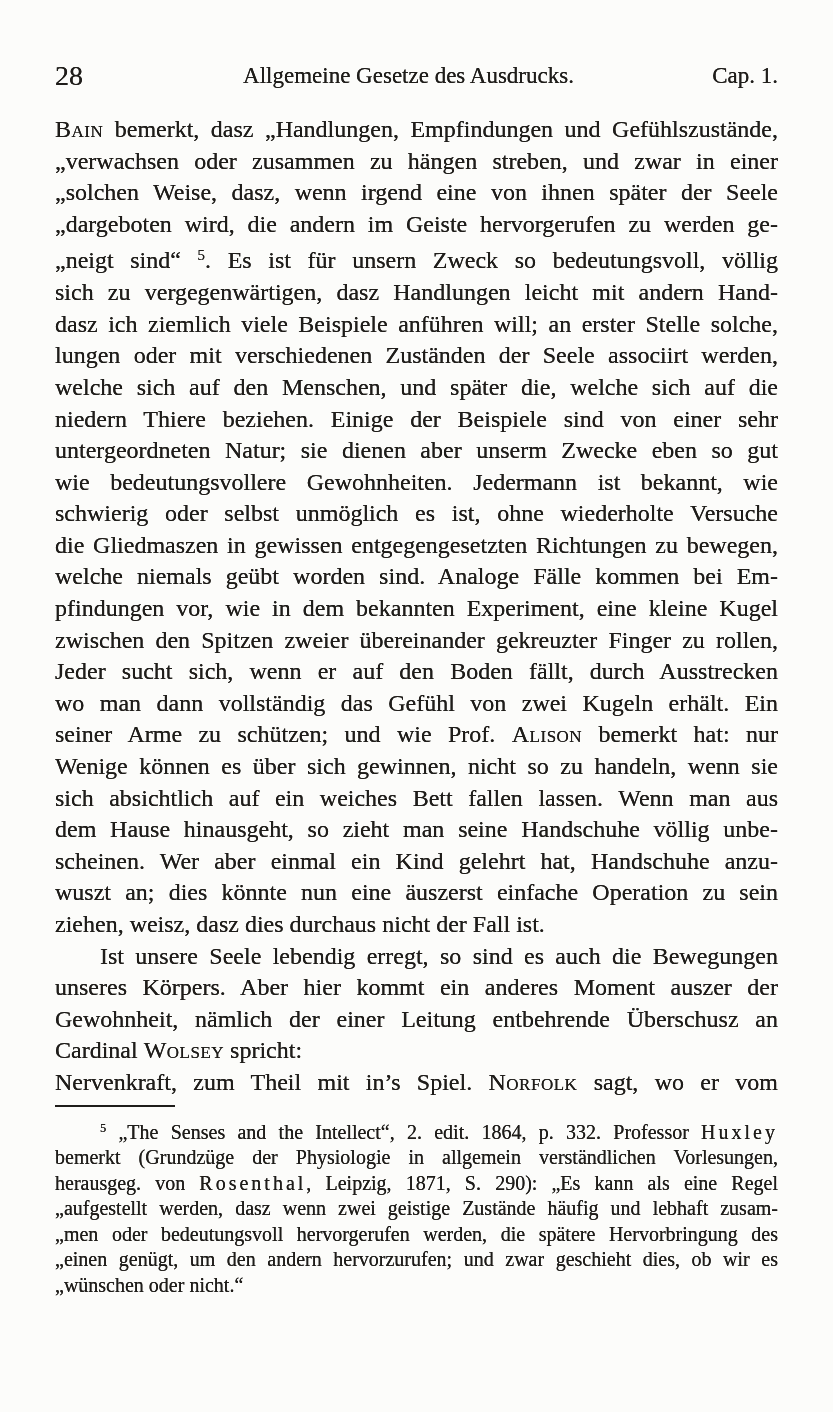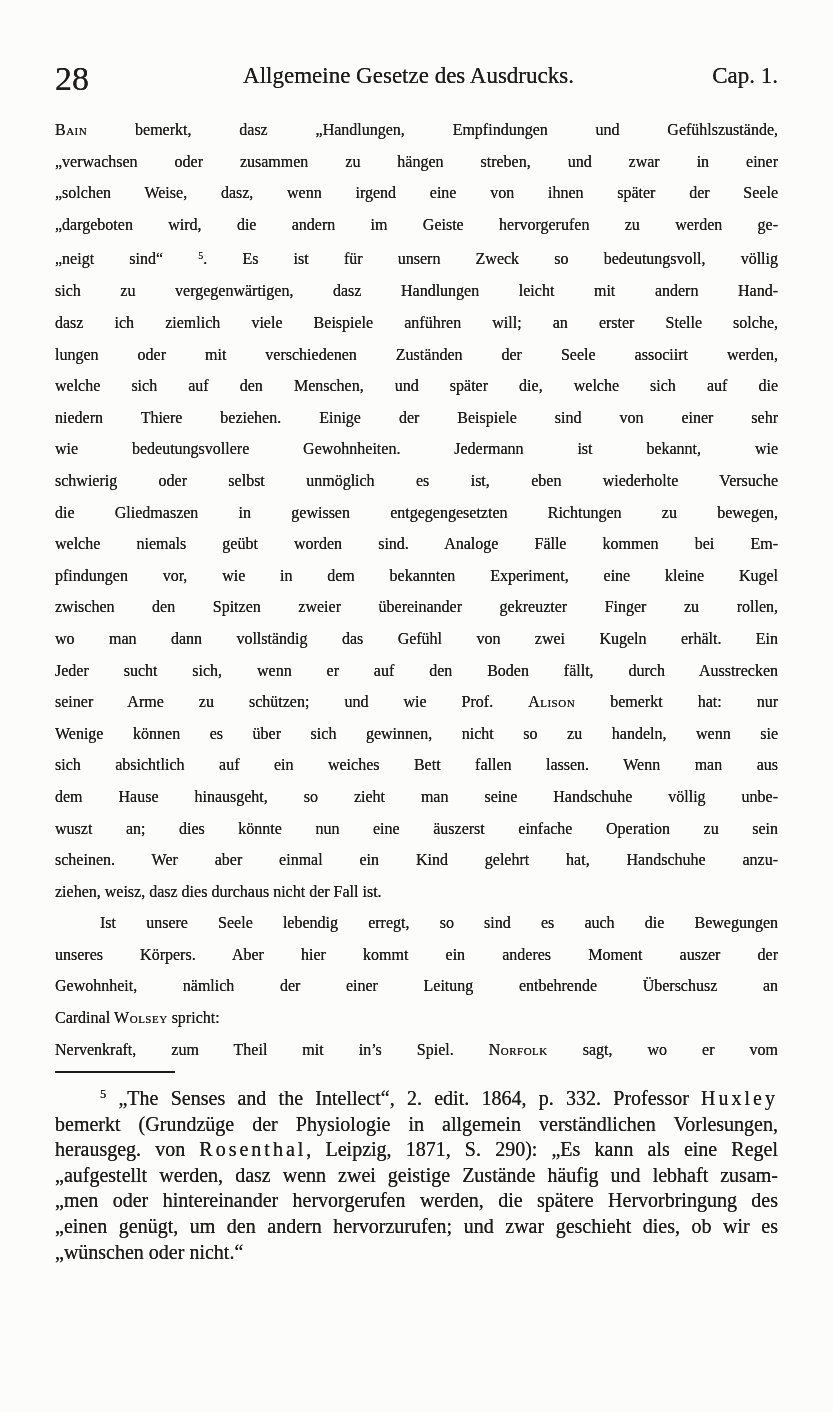--- a/index.html
+++ b/index.html
@@ -13,24 +13,24 @@
     font-family:"Liberation Serif","DejaVu Serif",serif;
     text-shadow:0 0 0.5px currentColor; 
     overflow:hidden;
   }
   .pagehead {
     position:relative;
     margin:60px 55px 0 55px;
     height:30px;
     font-size:23px;
   }
-  .pnum { position:absolute; left:0; top:0; font-size:34px; }
+  .pnum { position:absolute; left:0; top:0; font-size:28px; }
   .rtitle { position:absolute; left:0; right:16px; top:3px; text-align:center; }
   .chap { position:absolute; right:0; top:3px; }
-  .bodytext { margin:24px 55px 0 55px; font-size:16px; line-height:31.6px; }
+  .bodytext { margin:24px 55px 0 55px; font-size:24px; line-height:31.6px; }
   .line { text-align:justify; text-align-last:justify; white-space:normal; }
   .line.last { text-align-last:left; }
   .indent { text-indent:45px; }
   .sc { font-variant:small-caps; letter-spacing:0.5px; }
   .sp { letter-spacing:3px; }
   .sup { font-size:0.62em; vertical-align:0.55em; letter-spacing:0; }
   .fnrule {
     margin:6px 0 0 55px;
     width:120px; height:0;
     border-top:2px solid var(--ink);
@@ -53,50 +53,51 @@
       <div class="line"><span class="sc">Bain</span><span> bemerkt, dasz „Handlungen, Empfindungen und Gefühlszustände,</span></div>
       <div class="line">„verwachsen oder zusammen zu hängen streben, und zwar in einer</div>
       <div class="line">„solchen Weise, dasz, wenn irgend eine von ihnen später der Seele</div>
       <div class="line">„dargeboten wird, die andern im Geiste hervorgerufen zu werden ge-</div>
       <div class="line"><span>„neigt sind“ </span><span class="sup">5</span><span>. Es ist für unsern Zweck so bedeutungsvoll, völlig</span></div>
       <div class="line">sich zu vergegenwärtigen, dasz Handlungen leicht mit andern Hand-</div>
       <div class="line">dasz ich ziemlich viele Beispiele anführen will; an erster Stelle solche,</div>
       <div class="line">lungen oder mit verschiedenen Zuständen der Seele associirt werden,</div>
       <div class="line">welche sich auf den Menschen, und später die, welche sich auf die</div>
       <div class="line">niedern Thiere beziehen. Einige der Beispiele sind von einer sehr</div>
+      <div class="line">untergeordneten Natur; sie dienen aber unserm Zwecke eben so gut</div>
       <div class="line">wie bedeutungsvollere Gewohnheiten. Jedermann ist bekannt, wie</div>
-      <div class="line">schwierig oder selbst unmöglich es ist, eben wiederholte Versuche</div>
+      <div class="line">schwierig oder selbst unmöglich es ist, ohne wiederholte Versuche</div>
       <div class="line">die Gliedmaszen in gewissen entgegengesetzten Richtungen zu bewegen,</div>
       <div class="line">welche niemals geübt worden sind. Analoge Fälle kommen bei Em-</div>
       <div class="line">pfindungen vor, wie in dem bekannten Experiment, eine kleine Kugel</div>
       <div class="line">zwischen den Spitzen zweier übereinander gekreuzter Finger zu rollen,</div>
+      <div class="line">Jeder sucht sich, wenn er auf den Boden fällt, durch Ausstrecken</div>
       <div class="line">wo man dann vollständig das Gefühl von zwei Kugeln erhält. Ein</div>
-      <div class="line">Jeder sucht sich, wenn er auf den Boden fällt, durch Ausstrecken</div>
       <div class="line"><span>seiner Arme zu schützen; und wie Prof. </span><span class="sc">Alison</span><span> bemerkt hat: nur</span></div>
       <div class="line">Wenige können es über sich gewinnen, nicht so zu handeln, wenn sie</div>
       <div class="line">sich absichtlich auf ein weiches Bett fallen lassen. Wenn man aus</div>
       <div class="line">dem Hause hinausgeht, so zieht man seine Handschuhe völlig unbe-</div>
+      <div class="line">scheinen. Wer aber einmal ein Kind gelehrt hat, Handschuhe anzu-</div>
       <div class="line">wuszt an; dies könnte nun eine äuszerst einfache Operation zu sein</div>
-      <div class="line">scheinen. Wer aber einmal ein Kind gelehrt hat, Handschuhe anzu-</div>
       <div class="line last">ziehen, weisz, dasz dies durchaus nicht der Fall ist.</div>
     </section>
     <section>
       <div class="line indent">Ist unsere Seele lebendig erregt, so sind es auch die Bewegungen</div>
       <div class="line">unseres Körpers. Aber hier kommt ein anderes Moment auszer der</div>
       <div class="line">Gewohnheit, nämlich der einer Leitung entbehrende Überschusz an</div>
       <div class="line last"><span>Cardinal </span><span class="sc">Wolsey</span><span> spricht:</span></div>
       <div class="line"><span>Nervenkraft, zum Theil mit in’s Spiel. </span><span class="sc">Norfolk</span><span> sagt, wo er vom</span></div>
     </section>
   </main>
 
   <div class="fnrule"></div>
 
   <footer class="footnote">
     <div class="line indent"><span class="sup">5</span><span> „The Senses and the Intellect“, 2. edit. 1864, p. 332. Professor </span><span class="sp">Huxley</span></div>
     <div class="line">bemerkt (Grundzüge der Physiologie in allgemein verständlichen Vorlesungen,</div>
     <div class="line"><span>herausgeg. von </span><span class="sp">Rosenthal</span><span>, Leipzig, 1871, S. 290): „Es kann als eine Regel</span></div>
     <div class="line">„aufgestellt werden, dasz wenn zwei geistige Zustände häufig und lebhaft zusam-</div>
-    <div class="line">„men oder hintereinander hervorgerufen werden, die spätere Hervorbringung des</div>
+    <div class="line">„men oder bedeutungsvoll hervorgerufen werden, die spätere Hervorbringung des</div>
     <div class="line">„einen genügt, um den andern hervorzurufen; und zwar geschieht dies, ob wir es</div>
     <div class="line last">„wünschen oder nicht.“</div>
   </footer>
 
 </div>
 
 </body></html>

